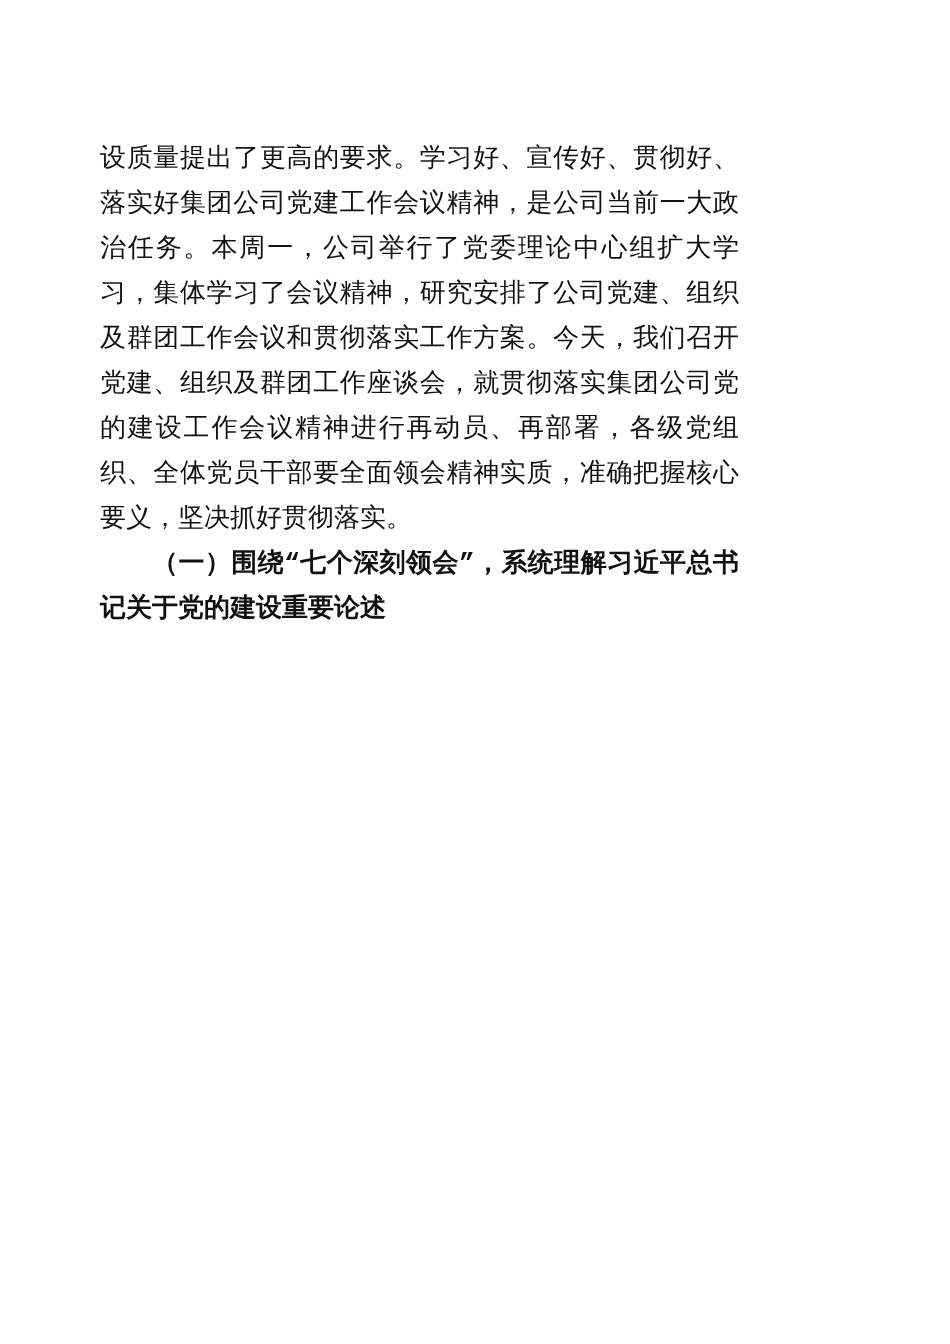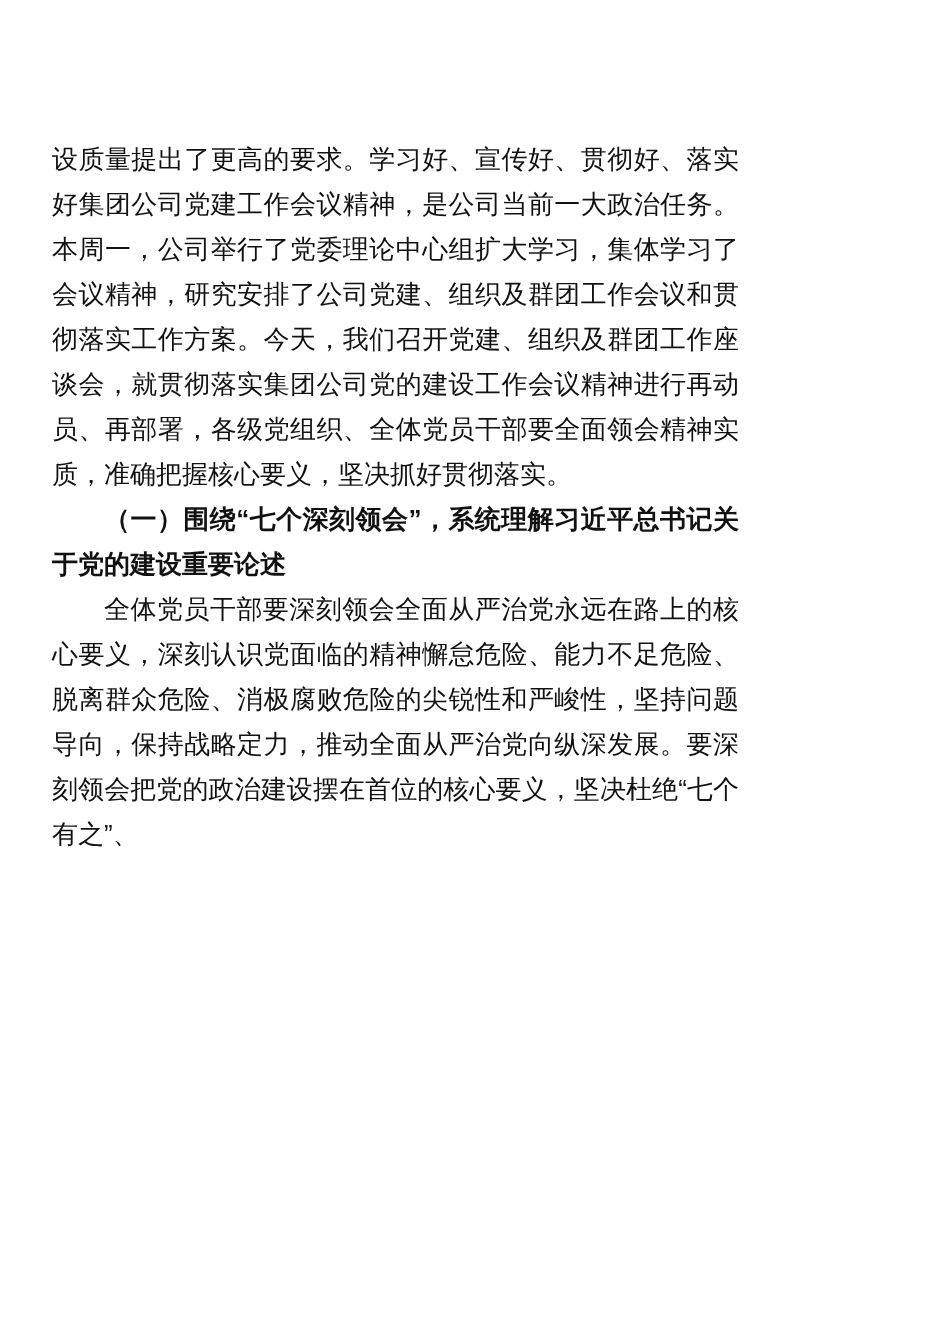--- a/index.html
+++ b/index.html
@@ -10,23 +10,23 @@
   body {
     width: 950px;
     height: 1344px;
     overflow: hidden;
   }
   .page {
     box-sizing: border-box;
     width: 849px;
     height: 1344px;
     background: #ffffff;
-    padding: 137px 110px 0 52px;
+    padding: 137px 110px 0 100px;
     color: #111111;
-    font-family: Liberation Sans, sans-serif;
+    font-family: Liberation Mono, monospace;
     font-size: 26px;
     line-height: 45px;
   }
   .doc-body p {
     margin: 0;
     padding: 0;
     text-align: justify;
     text-justify: inter-ideograph;
     word-break: break-all;
   }
@@ -37,15 +37,14 @@
     font-weight: bold;
   }
 </style>
 </head>
 <body>
 
 <div class="page">
   <div class="doc-body" id="doc-body">
       <p class="body">设质量提出了更高的要求。学习好、宣传好、贯彻好、落实好集团公司党建工作会议精神，是公司当前一大政治任务。本周一，公司举行了党委理论中心组扩大学习，集体学习了会议精神，研究安排了公司党建、组织及群团工作会议和贯彻落实工作方案。今天，我们召开党建、组织及群团工作座谈会，就贯彻落实集团公司党的建设工作会议精神进行再动员、再部署，各级党组织、全体党员干部要全面领会精神实质，准确把握核心要义，坚决抓好贯彻落实。</p>
       <p class="indent heading">（一）围绕“七个深刻领会”，系统理解习近平总书记关于党的建设重要论述</p>
-      <p class="indent body">全体党员干部要深刻领会全面从严治党永远在路上的核心要义，深刻认识党面临的精神懈怠危险、能力不足危险、脱离群众危险、消极腐败危险的尖锐性和严峻性，坚持问题导向，保持战略定力，推动全面从严治党向纵深发展。要深刻领会把党的政治建设摆在首位的核心要义，坚决杜绝“七个有之”、</p>
     </div>
 </div>
 
 </body></html>

